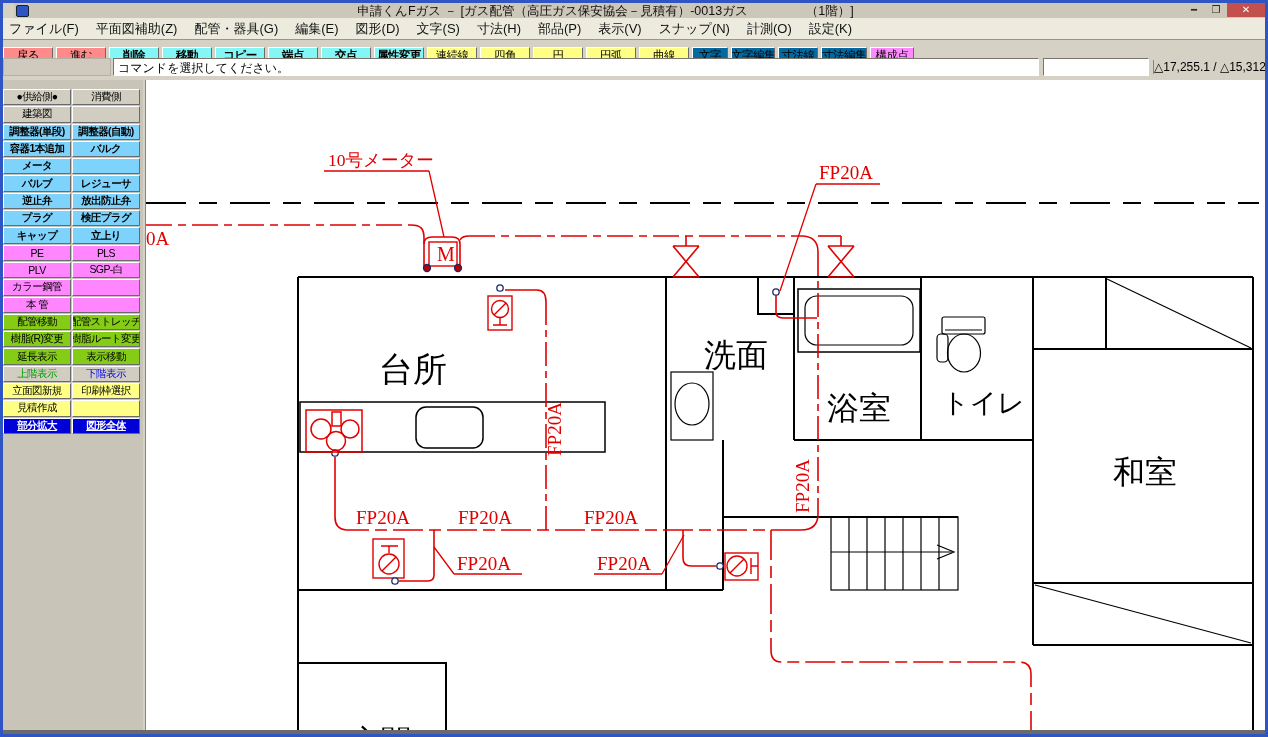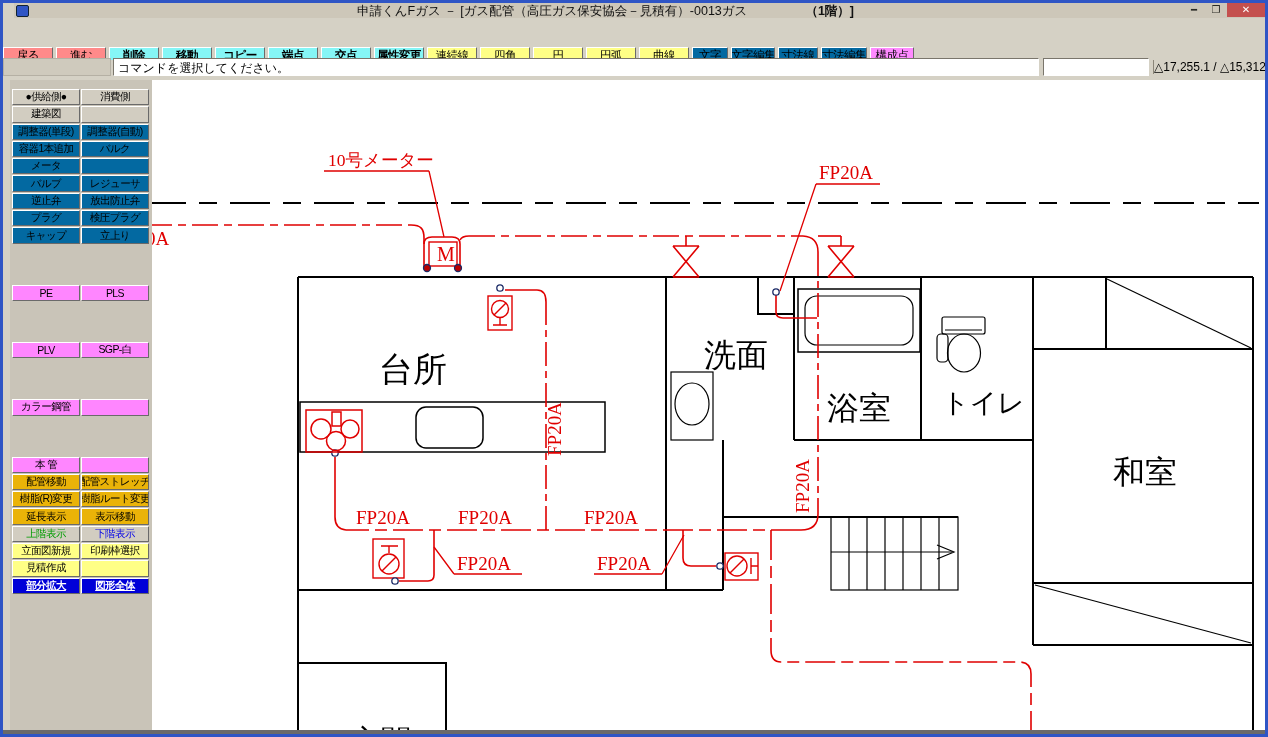--- a/index.html
+++ b/index.html
@@ -13,21 +13,21 @@
   .titlebar{
     position:absolute;left:14px;top:0;right:3px;height:18px;
     background:linear-gradient(#46433a 0 3px,#cdc7b9 3px 100%);
     display:flex;align-items:center;z-index:10;
   }
   .app-icon{width:13px;height:12px;margin:4px 4px 0 2px;background:#2f55c5;border:1px solid #123;border-radius:2px;}
   .title-text{
     position:absolute;left:0;right:0;top:3px;height:15px;display:flex;justify-content:center;
     font-size:12.5px;color:#111;white-space:nowrap;transform:translateX(-34px);
   }
-  .title-floor{margin-left:58px;font-weight:bold;}
+  .title-floor{margin-left:58px;}
   .win-btns{position:absolute;right:0;top:2px;display:flex;height:15px;align-items:stretch;}
   .wbtn{width:22px;display:flex;align-items:center;justify-content:center;font-size:10px;color:#2a2a25;}
   .wbtn.close{width:38px;background:#c4504e;color:#fff;font-size:10px;}
   
   .menubar{
     position:absolute;left:3px;top:18px;right:3px;height:22px;background:#edeade;
     display:flex;align-items:center;gap:17px;padding-left:6px;font-size:13px;color:#111;
     border-bottom:1px solid #9a958a;z-index:9;
   }
   .menu-item{white-space:nowrap;cursor:default;}
@@ -54,31 +54,31 @@
     flex:1;height:18px;background:#fff;border:1px solid;border-color:#7a766c #fff #fff #7a766c;
     padding:1px 4px;color:#000;white-space:nowrap;overflow:hidden;
   }
   .status-input{
     width:106px;height:18px;background:#fff;border:1px solid;border-color:#7a766c #fff #fff #7a766c;
     margin-left:4px;font-size:12px;padding:0 3px;outline:none;
   }
   .status-coords{width:112px;text-align:right;padding-right:4px;color:#000;border-left:1px solid #8a8578;margin-left:4px;white-space:nowrap;}
   
   .sidebar{
-    position:absolute;left:10px;top:80px;width:142px;bottom:3px;background:#c9c4b8;
+    position:absolute;left:1px;top:80px;width:142px;bottom:3px;background:#c9c4b8;
     padding:9px 2px 0 2px;z-index:5;
   }
   .sb-grid{display:grid;grid-template-columns:68px 68px;gap:1px;}
   .sb{
     height:16.3px;display:flex;align-items:center;justify-content:center;
     font-size:10.5px;letter-spacing:-0.6px;white-space:nowrap;overflow:hidden;color:#000;
     border:1px solid;border-color:#ffffff #6a6a6a #6a6a6a #ffffff;cursor:default;
   }
-  .s-gray{background:#d2cdc1;} .s-green{background:#0369a1;} .s-magenta{background:#ff86ff;margin-top:40px;}
-  .s-cyan{background:#eab308;} .s-yellow{background:#ffff86;}
+  .s-gray{background:#d2cdc1;} .s-green{background:#7dd3fc;font-weight:bold;} .s-magenta{background:#ff86ff;}
+  .s-cyan{background:#84cc16;} .s-yellow{background:#ffff86;}
   .s-blue{background:#0000d8;color:#fff;font-weight:bold;text-decoration:underline;}
   .t-green{color:#009c00;} .t-blue{color:#0000e8;}
   
   .canvas{
     position:absolute;left:145px;top:80px;width:1120px;height:652px;background:#ffffff;
     border-left:1px solid #8a8578;overflow:hidden;z-index:4;
   }
   .canvas svg{display:block;}
   .bottom-strip{position:absolute;left:3px;right:3px;bottom:2px;height:5px;background:#6a6a6a;z-index:20;}
   svg text{font-family:"Liberation Serif","DejaVu Serif",serif;}
@@ -94,20 +94,34 @@
       <span>申請くんFガス － [ガス配管（高圧ガス保安協会－見積有）-0013ガス</span>
       <span class="title-floor">（1階）]</span>
     </div>
     <div class="win-btns">
       <div class="wbtn">━</div>
       <div class="wbtn">❐</div>
       <div class="wbtn close">✕</div>
     </div>
   </div>
 
+  <div class="menubar">
+    <span class="menu-item">ファイル(F)</span>
+    <span class="menu-item">平面図補助(Z)</span>
+    <span class="menu-item">配管・器具(G)</span>
+    <span class="menu-item">編集(E)</span>
+    <span class="menu-item">図形(D)</span>
+    <span class="menu-item">文字(S)</span>
+    <span class="menu-item">寸法(H)</span>
+    <span class="menu-item">部品(P)</span>
+    <span class="menu-item">表示(V)</span>
+    <span class="menu-item">スナップ(N)</span>
+    <span class="menu-item">計測(O)</span>
+    <span class="menu-item">設定(K)</span>
+  </div>
 
   <div class="toolbar">
     <div class="tbtn w50 c-pink">戻る</div>
     <div class="tbtn w50 c-pink">進む</div>
     <div class="tbtn w50 c-cyan">削除</div>
     <div class="tbtn w50 c-cyan">移動</div>
     <div class="tbtn w50 c-cyan">コピー</div>
     <div class="tbtn w50 c-cyan">端点</div>
     <div class="tbtn w50 c-cyan">交点</div>
     <div class="tbtn w50 c-cyan">属性変更</div>

